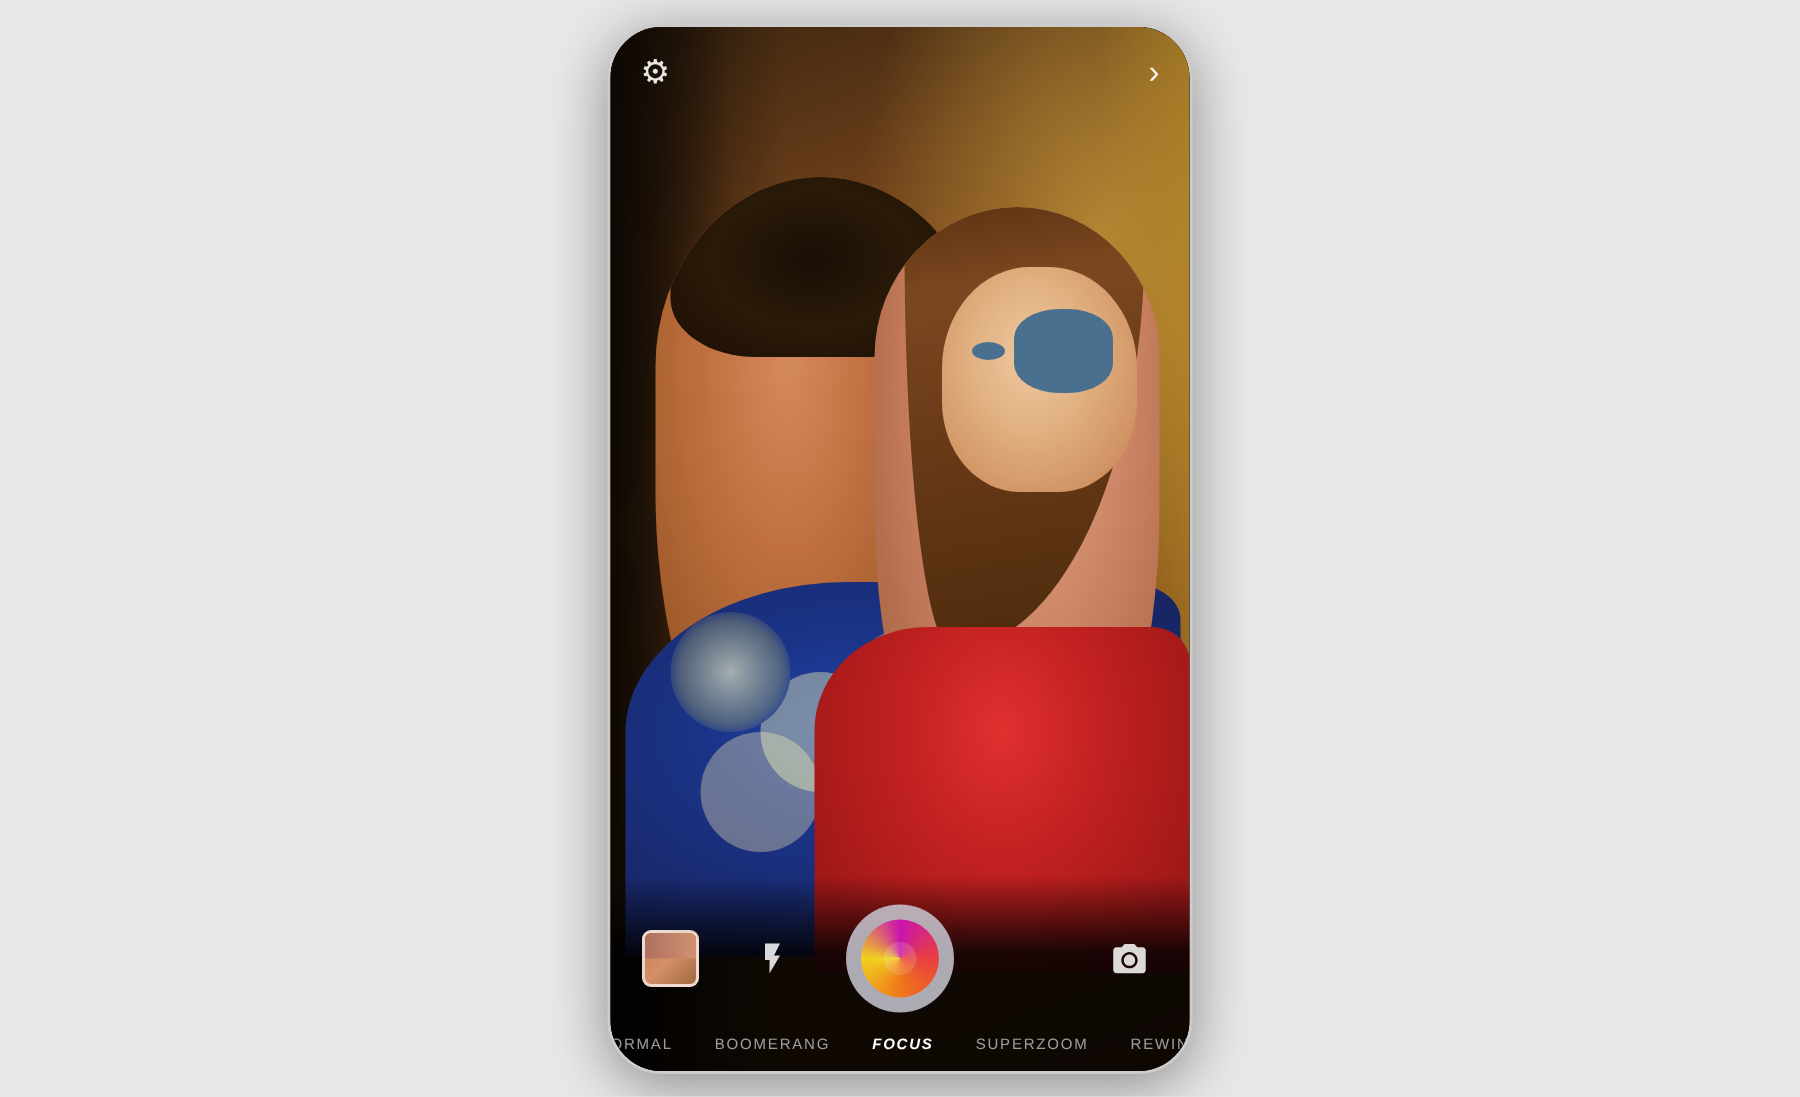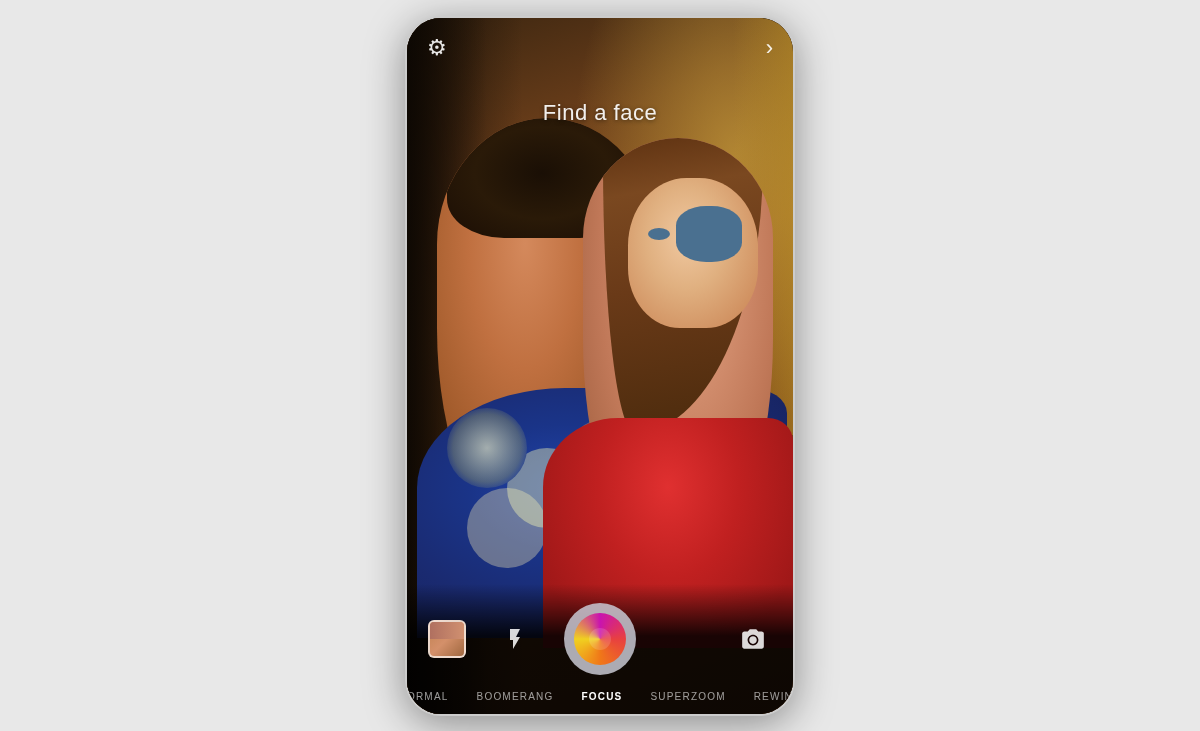--- a/index.html
+++ b/index.html
@@ -345,20 +345,21 @@
       font-weight: 500;
       letter-spacing: 1.2px;
       text-transform: uppercase;
       padding: 0 14px;
       cursor: pointer;
     }
 
     .mode-tab.active {
       color: #fff;
       font-weight: 700;
+      font-style: italic;
     }
 
     
     .spacer-right {
       width: 38px;
       height: 38px;
       flex-shrink: 0;
     }
   </style>
 </head>
@@ -376,21 +377,20 @@
 
     <div class="person-right"></div>
     <div class="face-right"></div>
     <div class="person-right-shirt"></div>
 
     <div class="top-bar">
       <span class="settings-icon">⚙</span>
       <span class="next-arrow">›</span>
     </div>
 
-    <div class="find-face-text">Find a face</div>
 
     <div class="bottom-controls">
 
       <div class="capture-row">
 
         <div class="gallery-thumb"></div>
 
         <div class="flash-icon-btn">
           <svg viewBox="0 0 24 24">
             <path d="M7 2v11h3v9l7-12h-4l4-8z"></path>

